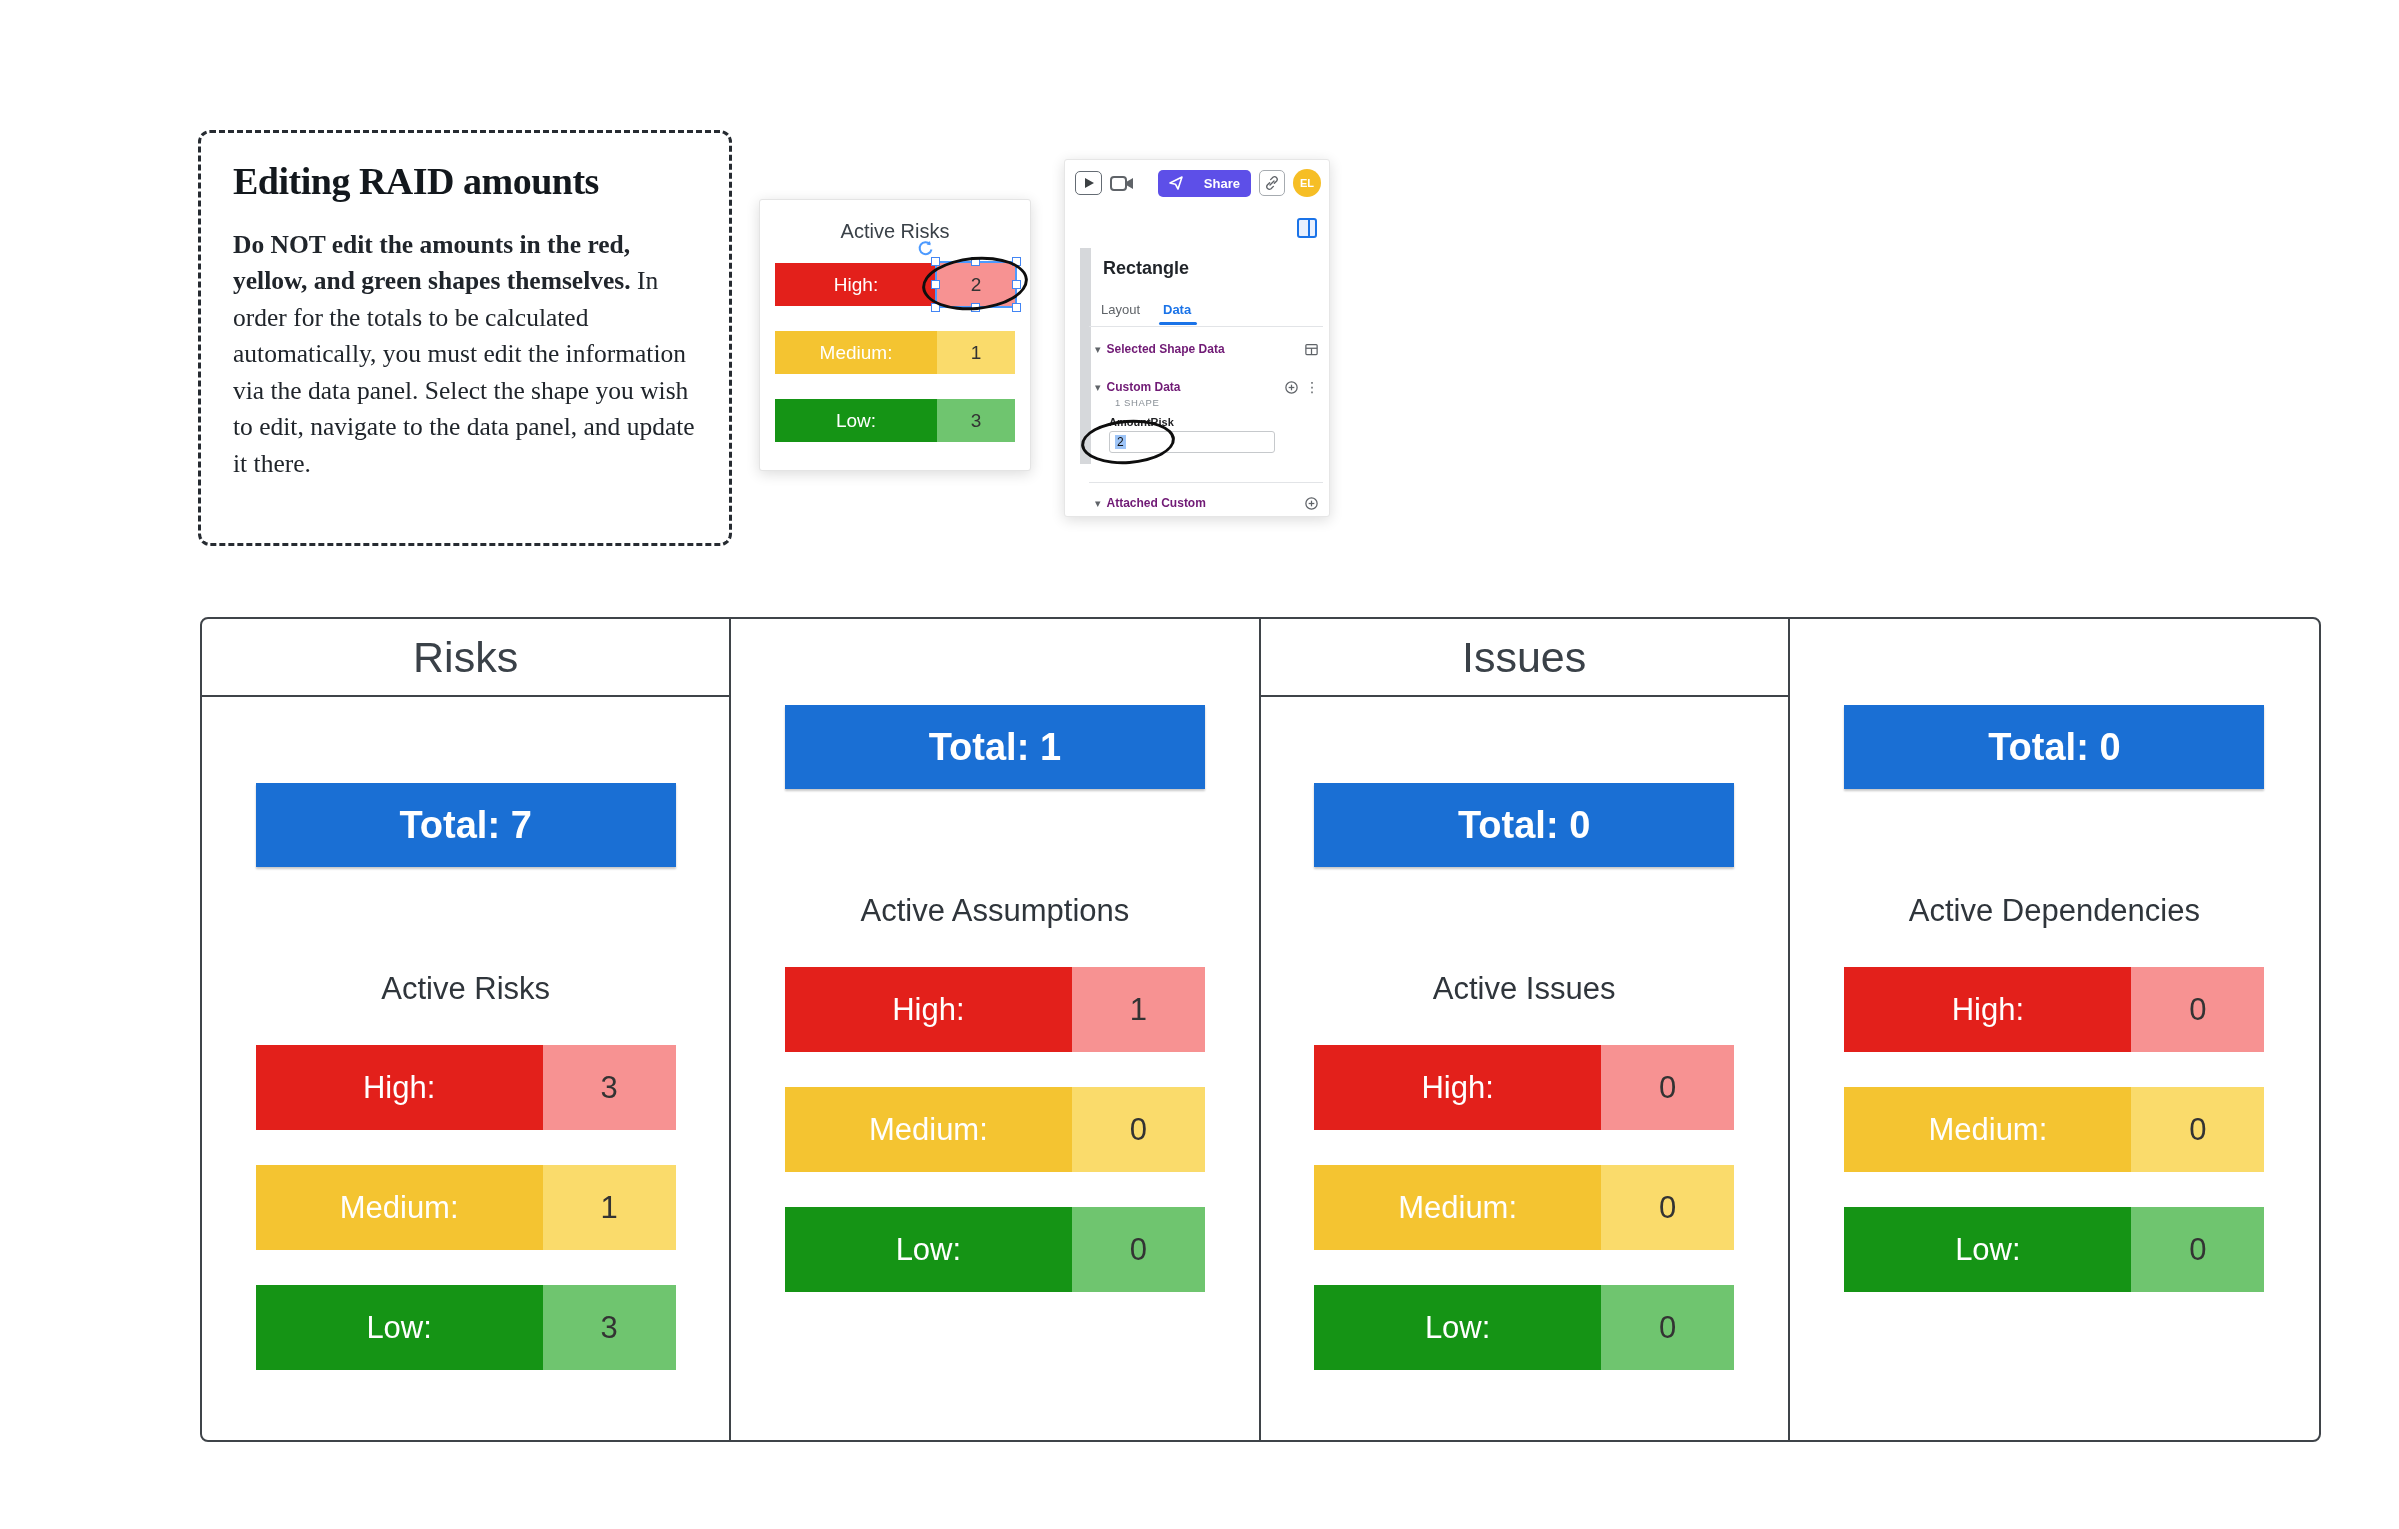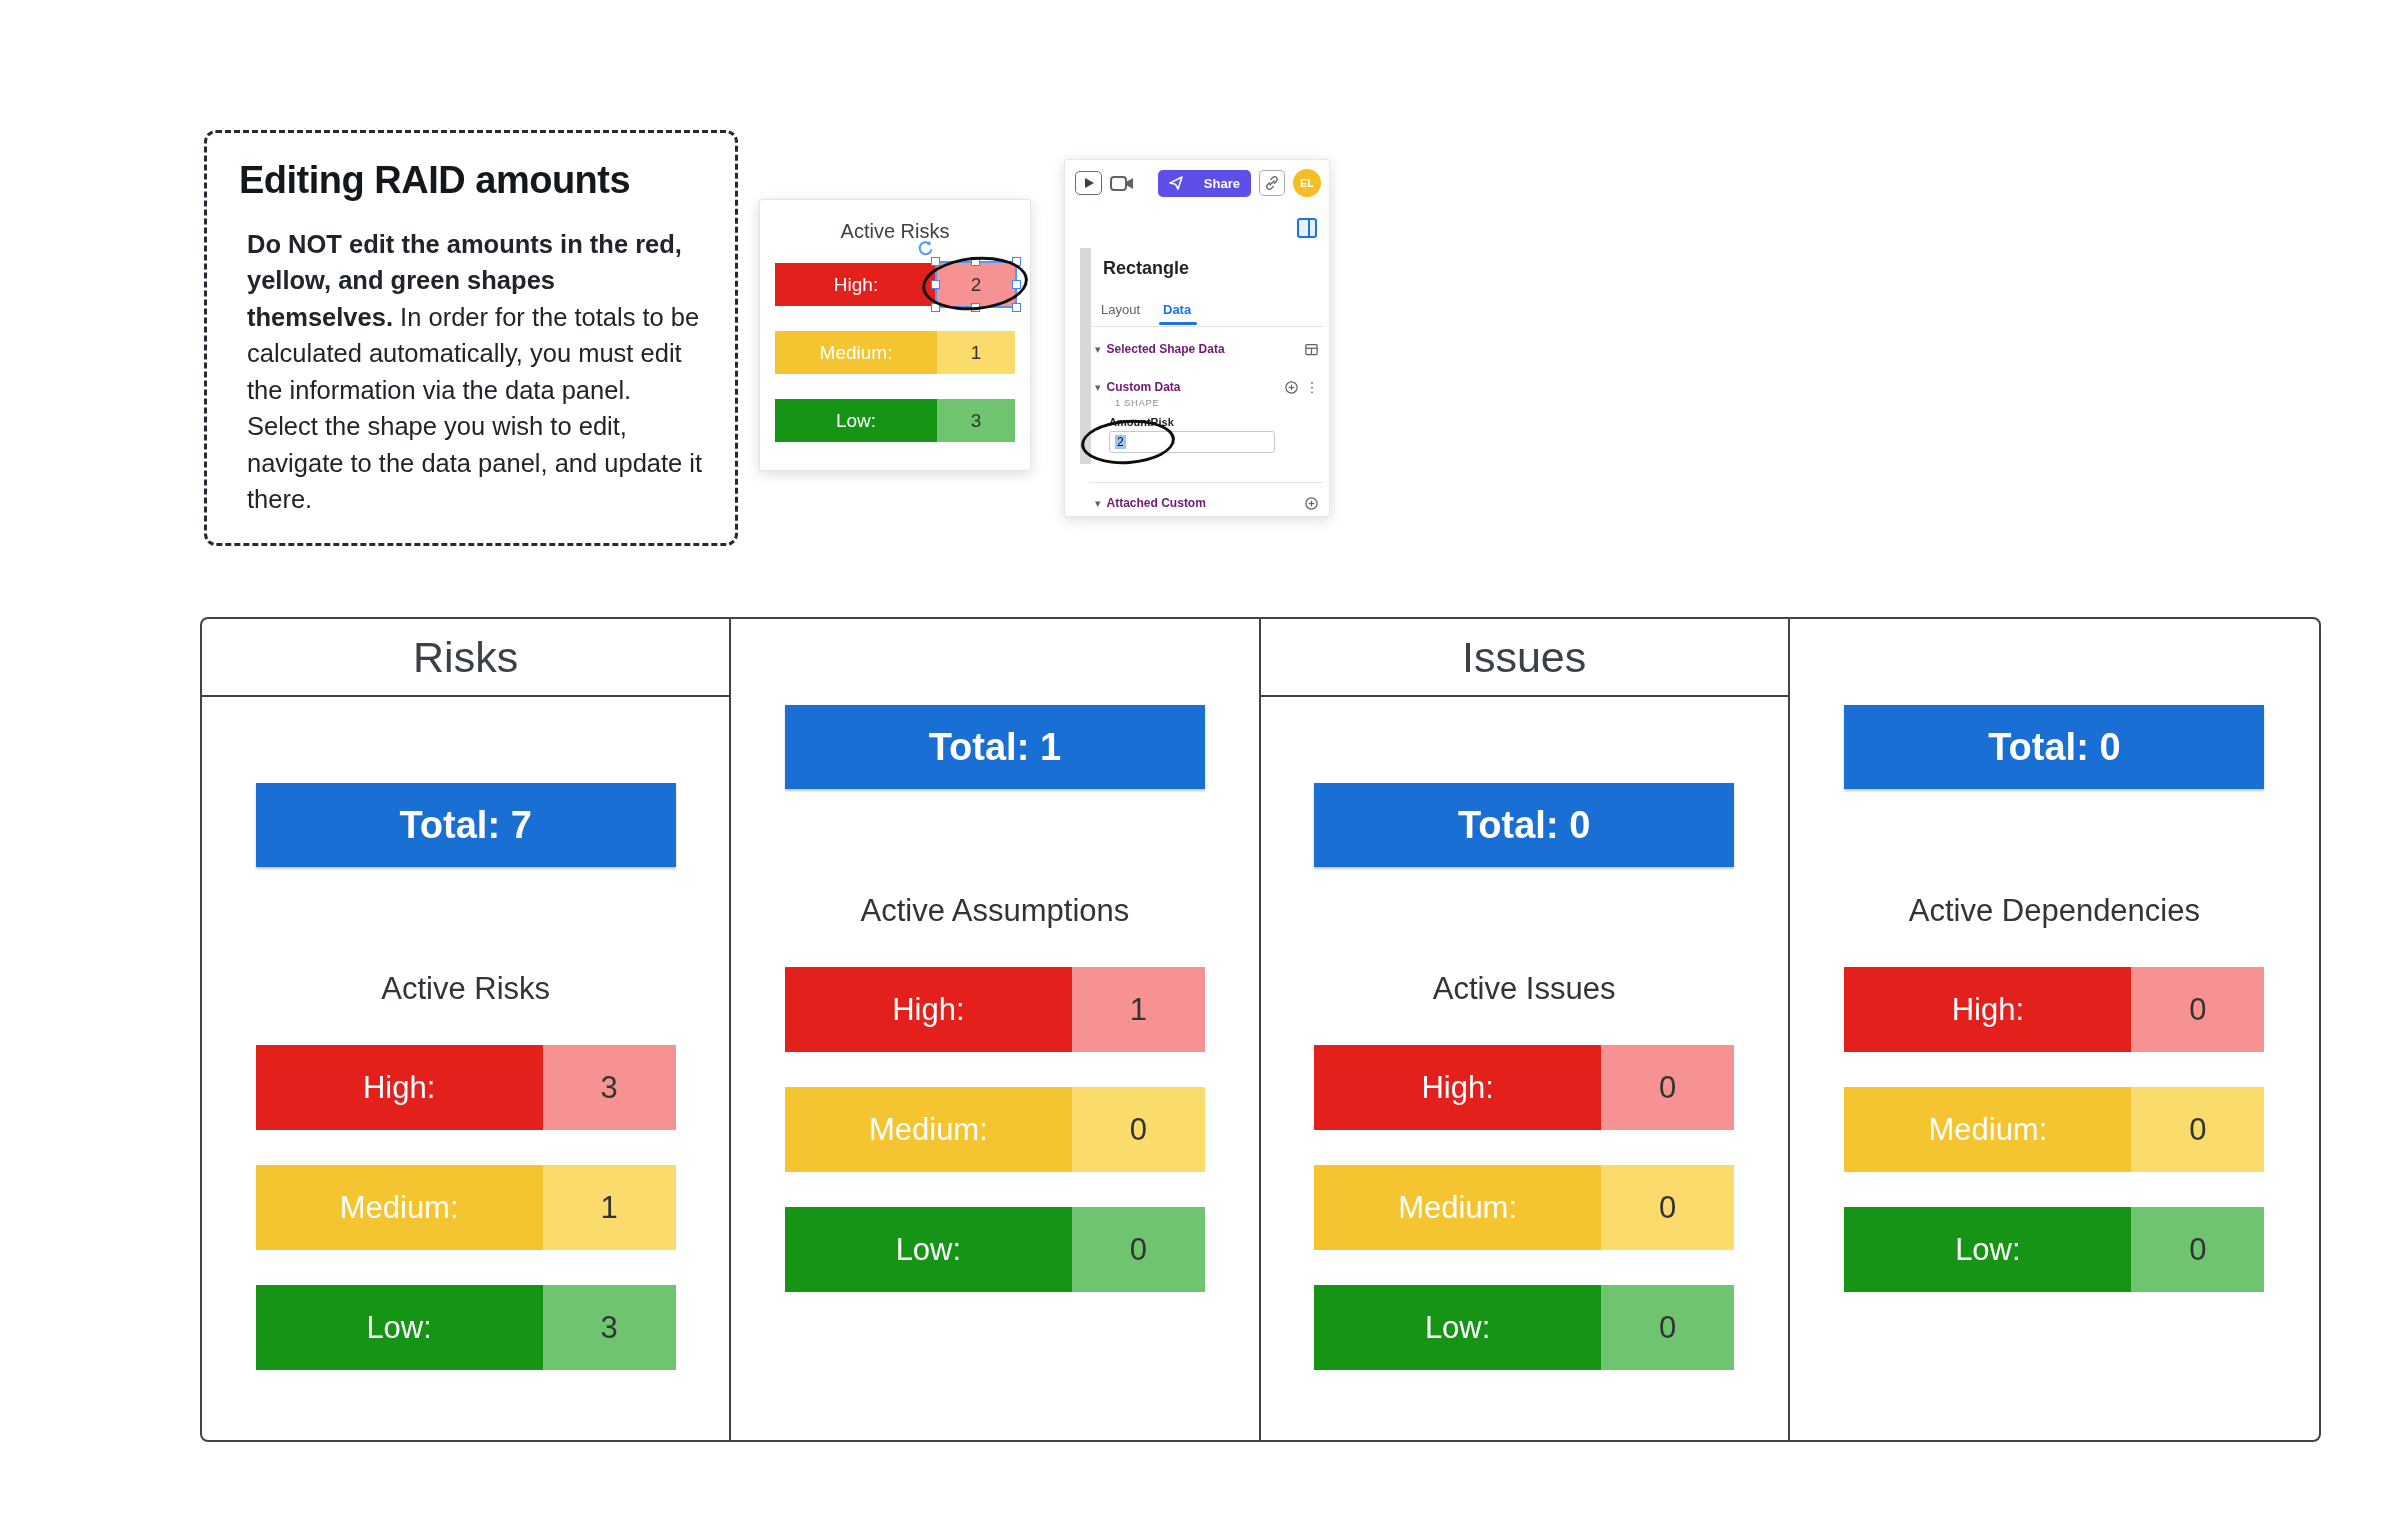--- a/index.html
+++ b/index.html
@@ -15,24 +15,24 @@
     --sel:#4c9aff;
     --ink:#20252b;
     --line:#3f4449;
   }
   *{box-sizing:border-box;}
   html,body{margin:0;padding:0;background:#fff;}
   .canvas{position:relative;width:2399px;height:1529px;background:#fff;
           font-family:"Liberation Sans",sans-serif;overflow:hidden;color:var(--ink);}
 
   
-  .note{position:absolute;left:204px;top:130px;width:534px;height:416px;
-        border:3.5px dashed #262b31;border-radius:12px;padding:26px 22px 0 32px;}
+  .note{position:absolute;left:198px;top:130px;width:534px;height:416px;
+        border:3.5px dashed #262b31;border-radius:12px;padding:26px 22px 0 32px;font-family:Liberation Serif, serif;}
   .note h1{margin:0 0 24px;font-size:38px;font-weight:bold;color:#13181d;letter-spacing:-.5px;}
-  .note p{margin:8px;font-size:25.5px;line-height:1.43;color:#20252b;}
+  .note p{margin:0;font-size:25.5px;line-height:1.43;color:#20252b;}
 
   
   .shot-risks{position:absolute;left:759px;top:199px;width:272px;height:272px;background:#fff;
               border:1px solid #e4e4e4;border-radius:3px;box-shadow:0 3px 14px rgba(0,0,0,.14);}
   .shot-risks .t{position:absolute;top:20px;left:0;width:100%;text-align:center;
                  font-size:20px;color:#3a4148;}
   .mini-row{position:absolute;left:15px;width:240px;height:43px;display:flex;}
   .mini-row.m-high{top:63px;}.mini-row.m-med{top:131px;}.mini-row.m-low{top:199px;}
   .mini-label{width:162px;display:flex;align-items:center;justify-content:center;
               font-size:19px;color:#fff;}

